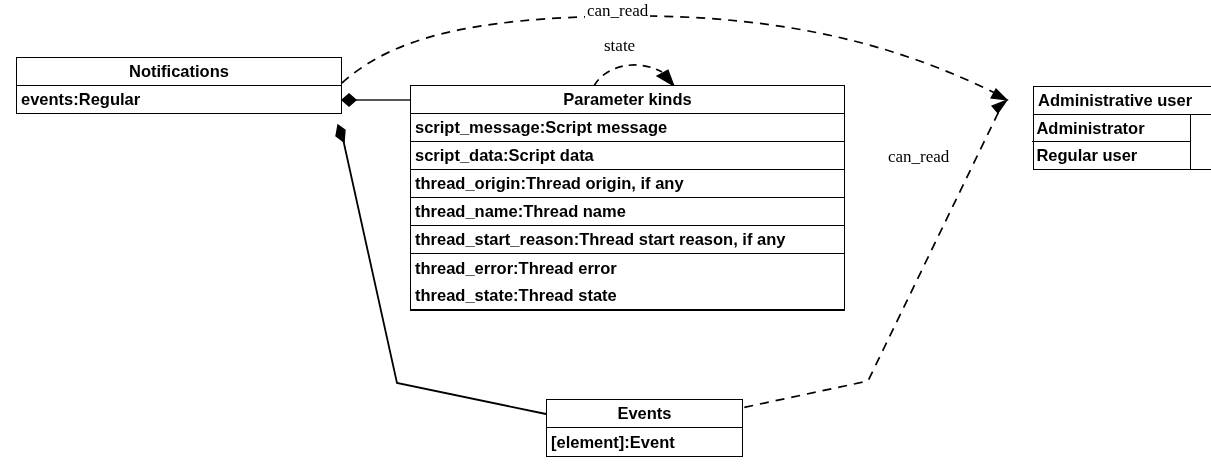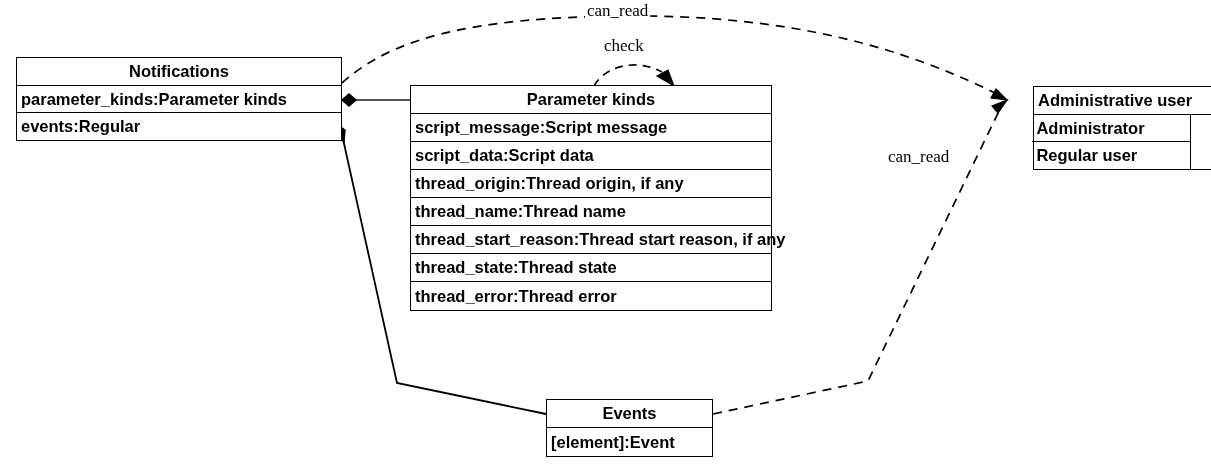--- a/index.html
+++ b/index.html
@@ -55,38 +55,38 @@
     border-bottom: 1.6px solid #000000;
   }
   .uml-attr.last { border-bottom: none; }
 
   
   #box-notifications { left: 16px; top: 57px; width: 326px; }
   #box-notifications .uml-row { height: 27px; }
   #box-notifications .uml-head { height: 28px; }
 
   
-  #box-parameterkinds { left: 410px; top: 85px; width: 362px; }
+  #box-parameterkinds { left: 410px; top: 85px; width: 435px; }
   #box-parameterkinds .uml-row { height: 28px; }
 
   
   #box-adminuser { left: 1033px; top: 86px; width: 187px; }
   #box-adminuser .uml-head { height: 28px; justify-content: flex-start; padding-left: 4px; }
   #box-adminuser .uml-body {
     width: 159px;
     box-sizing: border-box;
     border-right: 1.6px solid #000000;
     margin-left: -1.6px;
     position: relative;
     left: 0;
   }
   #box-adminuser .uml-body .uml-attr { height: 27px; border-right: none; }
 
   
-  #box-events { left: 546px; top: 399px; width: 167px; }
+  #box-events { left: 546px; top: 399px; width: 197px; }
   #box-events .uml-row { height: 28px; }
 
   
   .edge-label {
     position: absolute;
     z-index: 3;
     font-family: "Liberation Serif", serif;
     font-size: 17px;
     line-height: 1;
     color: #000000;
@@ -126,39 +126,38 @@
     </g>
 
     <g>
       <path d="M 713,414 L 868,381 L 1001,107" fill="none" stroke="#000000" stroke-width="1.7" stroke-dasharray="9,7"></path>
       <polygon points="1007,100 992,106 998,113" fill="#000000" stroke="#000000" stroke-width="1.2"></polygon>
     </g>
   </svg>
 
   <div class="edge-label" id="label-canread-top">can_read</div>
 
-  <div class="edge-label" id="label-check">check</div>
+  <div class="edge-label" id="label-check">state</div>
 
   <div class="edge-label" id="label-canread-mid">can_read</div>
 
   <div class="uml-box" id="box-notifications">
     <div class="uml-row uml-head">Notifications</div>
-    <div class="uml-row uml-attr">parameter_kinds:Parameter kinds</div>
     <div class="uml-row uml-attr last">events:Regular</div>
   </div>
 
   <div class="uml-box" id="box-parameterkinds">
     <div class="uml-row uml-head">Parameter kinds</div>
     <div class="uml-row uml-attr">script_message:Script message</div>
     <div class="uml-row uml-attr">script_data:Script data</div>
     <div class="uml-row uml-attr">thread_origin:Thread origin, if any</div>
     <div class="uml-row uml-attr">thread_name:Thread name</div>
     <div class="uml-row uml-attr">thread_start_reason:Thread start reason, if any</div>
+    <div class="uml-row uml-attr last">thread_error:Thread error</div>
     <div class="uml-row uml-attr">thread_state:Thread state</div>
-    <div class="uml-row uml-attr last">thread_error:Thread error</div>
   </div>
 
   <div class="uml-box" id="box-adminuser">
     <div class="uml-row uml-head">Administrative user</div>
     <div class="uml-body">
       <div class="uml-row uml-attr">Administrator</div>
       <div class="uml-row uml-attr last">Regular user</div>
     </div>
   </div>
 

